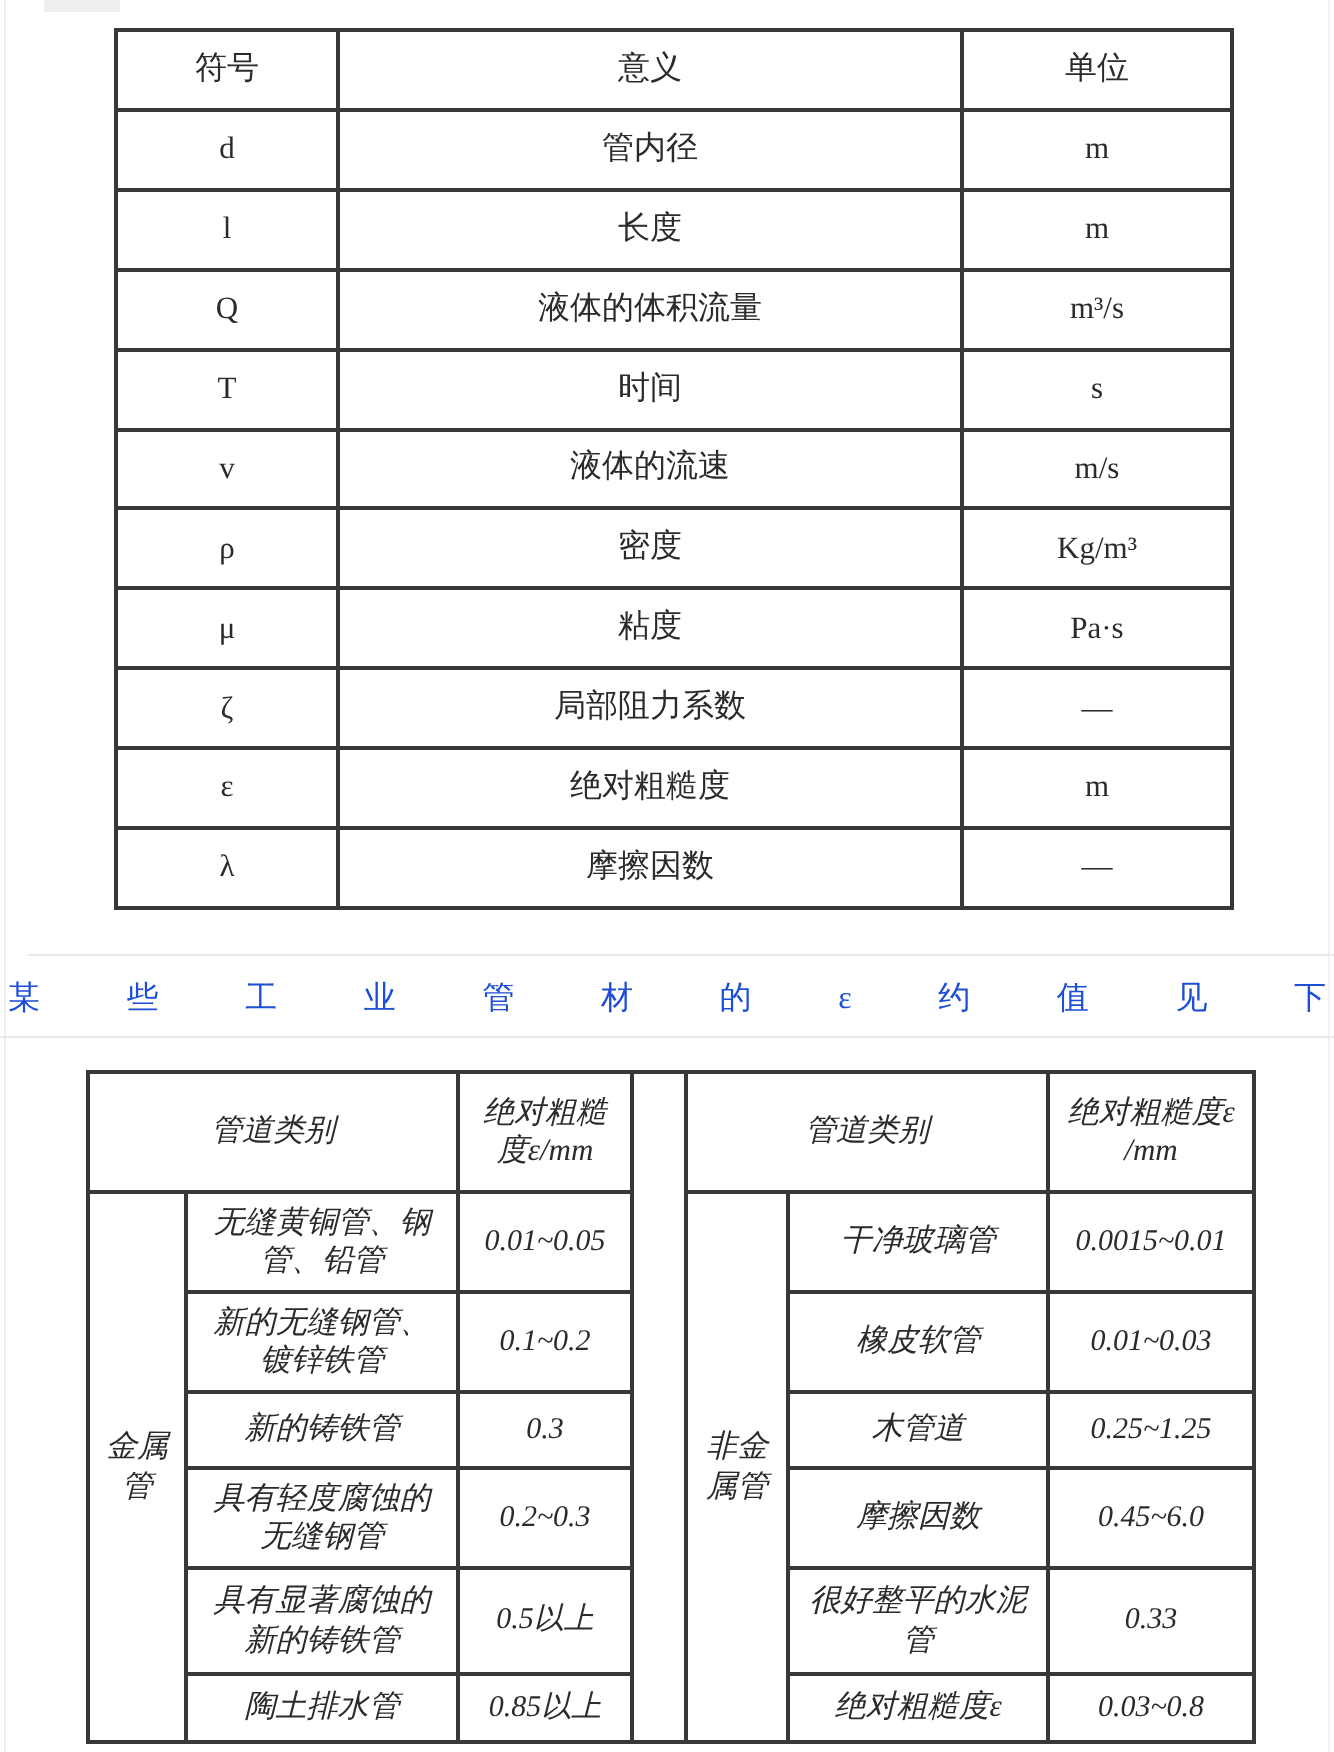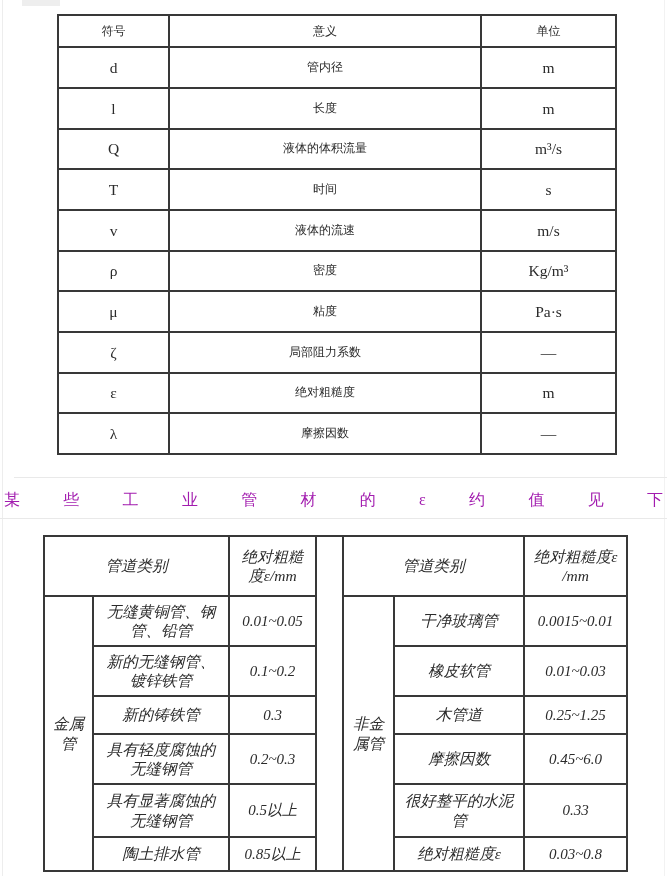--- a/index.html
+++ b/index.html
@@ -13,31 +13,31 @@
   .edge-left{left:2px;}
   .edge-right{left:664px;background:#f2f2f2;}
   .smudge{position:absolute;left:22px;top:0;width:38px;height:6px;background:#eeeeee;}
 
   table{border-collapse:collapse;table-layout:fixed;}
   td{border:2px solid #383838;text-align:center;vertical-align:middle;
      white-space:pre-line;padding:0 2px;line-height:1.25;}
 
   
   .tbl-symbols{position:absolute;left:57px;top:14px;width:558px;height:441px;}
-  .tbl-symbols td{font-size:12px;}
+  .tbl-symbols td{font-size:16px;}
   .tbl-symbols .sym{font-size:15.5px;}
   .tbl-symbols .unit{font-size:15.5px;}
 
   
   .rule{position:absolute;height:1px;background:#e9e9e9;}
   .rule-top{left:14px;right:0;top:477px;}
   .rule-bottom{left:0;right:0;top:518px;}
   .caption{
     position:absolute;left:4px;right:4px;top:487px;height:26px;line-height:26px;
-    font-size:16px;color:#a21caf;
+    font-size:16px;color:#1d4ed8;
     text-align:justify;text-align-last:justify;
   }
 
   
   .tbl-rough{position:absolute;left:43px;top:535px;width:583px;height:335px;font-style:italic;}
   .tbl-rough td{font-size:15.5px;}
   .tbl-rough .val{font-size:15px;margin-left:28px;}
   .tbl-rough .spacer{border-top:2px solid #383838;border-bottom:2px solid #383838;}
 </style>
 </head>
@@ -164,21 +164,21 @@
     </tr>
     <tr style="height:50px">
       <td>具有轻度腐蚀的
 无缝钢管</td>
       <td class="val">0.2~0.3</td>
       <td>摩擦因数</td>
       <td class="val">0.45~6.0</td>
     </tr>
     <tr style="height:53px">
       <td>具有显著腐蚀的
-无缝钢管</td>
+新的铸铁管</td>
       <td class="val">0.5以上</td>
       <td>很好整平的水泥
 管</td>
       <td class="val">0.33</td>
     </tr>
     <tr style="height:34px">
       <td>陶土排水管</td>
       <td class="val">0.85以上</td>
       <td>绝对粗糙度ε</td>
       <td class="val">0.03~0.8</td>

